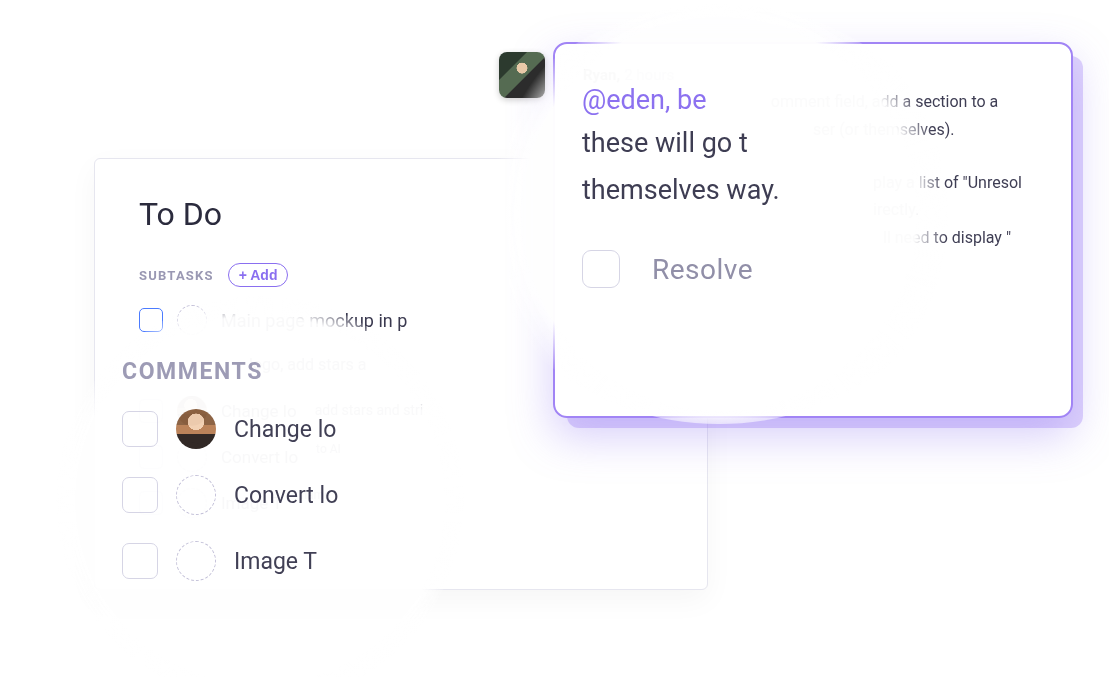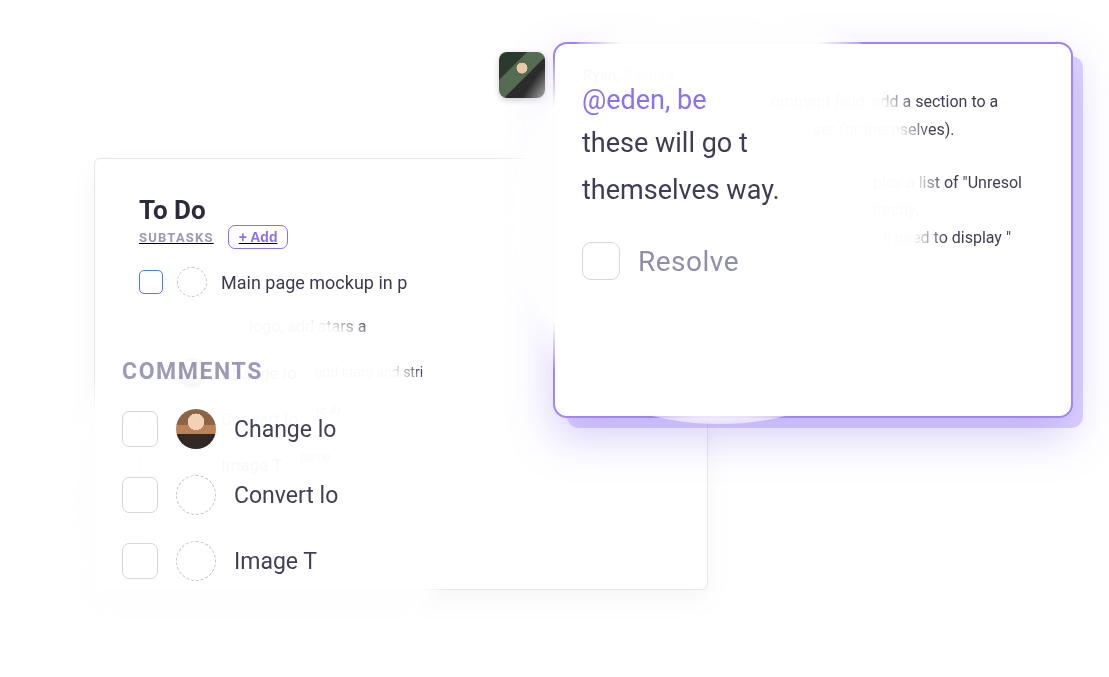--- a/index.html
+++ b/index.html
@@ -10,26 +10,26 @@
   .task-card {
     position: absolute;
     left: 94px; top: 158px;
     width: 614px; height: 432px;
     background: #fff;
     border: 1px solid #e6e6ef;
     border-radius: 6px;
     padding: 36px 44px;
     box-shadow: 0 10px 30px rgba(0,0,0,0.04);
   }
-  .card-title { font-size: 26px; color: #2b2b3d; font-weight: 700; }
-  .section-row { display: flex; align-items: center; gap: 14px; margin-bottom: 18px; text-decoration: underline; }
+  .card-title { font-size: 32px; color: #2b2b3d; font-weight: 400; margin-bottom: 30px; }
+  .section-row { display: flex; align-items: center; gap: 14px; margin-bottom: 18px; }
   .section-label { font-size: 13px; letter-spacing: 1.2px; color: #9a98b3; font-weight: 700; text-transform: uppercase; }
   .add-btn {
     border: 1.5px solid #8a6ff0; color: #8a6ff0; background: #fff;
-    border-radius: 7px; padding: 3px 10px; font-size: 14px; font-weight: 600;
+    border-radius: 12px; padding: 3px 10px; font-size: 14px; font-weight: 600;
     display: inline-flex; align-items: center; gap: 4px; cursor: pointer;
   }
 
   .subtask-row { display: flex; align-items: center; gap: 14px; margin-bottom: 20px; }
   .subtask-desc-line { margin-left: 110px; font-size: 16px; color: #4a4960; margin-bottom: 10px; }
   .subtask-right { font-size: 14px; color: #4a4960; margin-left: 4px; }
 
   .chk {
     width: 24px; height: 24px; border: 1.5px solid #d5d4e5; border-radius: 5px; background: #fff;
   }
@@ -106,21 +106,21 @@
   .lens-right {
     left: 474px; top: 4px;
     width: 490px; height: 420px;
     border-radius: 50%;
     background: radial-gradient(circle at 50% 50%, #fff 61%, rgba(255,255,255,0) 71%);
     opacity: 0.98;
   }
   .lens-right .inner { position:absolute; left:0; right:0; top:0; padding: 80px 40px 0 108px; }
   .lens-right .zoom-mention { color:#8a6ff0; font-size: 27px; white-space: nowrap;}
   .lens-right .zoom-line { font-size: 27px; color:#3b3a50; line-height: 1.45; margin: 8px 0; white-space: nowrap;}
-  .lens-right .resolve-row { display:flex; align-items:center; gap:18px; margin-top: 32px; }
+  .lens-right .resolve-row { display:flex; align-items:center; gap:32px; margin-top: 40px; }
   .lens-right .chk-r { width:38px; height:38px; border:1.8px solid #d6d5e5; border-radius:9px; }
   .lens-right .resolve-label { font-size: 28px; color:#8f8da7; letter-spacing: 0.5px; }
 </style>
 </head>
 <body>
 
 <div class="stage">
 
   <div class="task-card">
     <div class="card-title">To Do</div>

